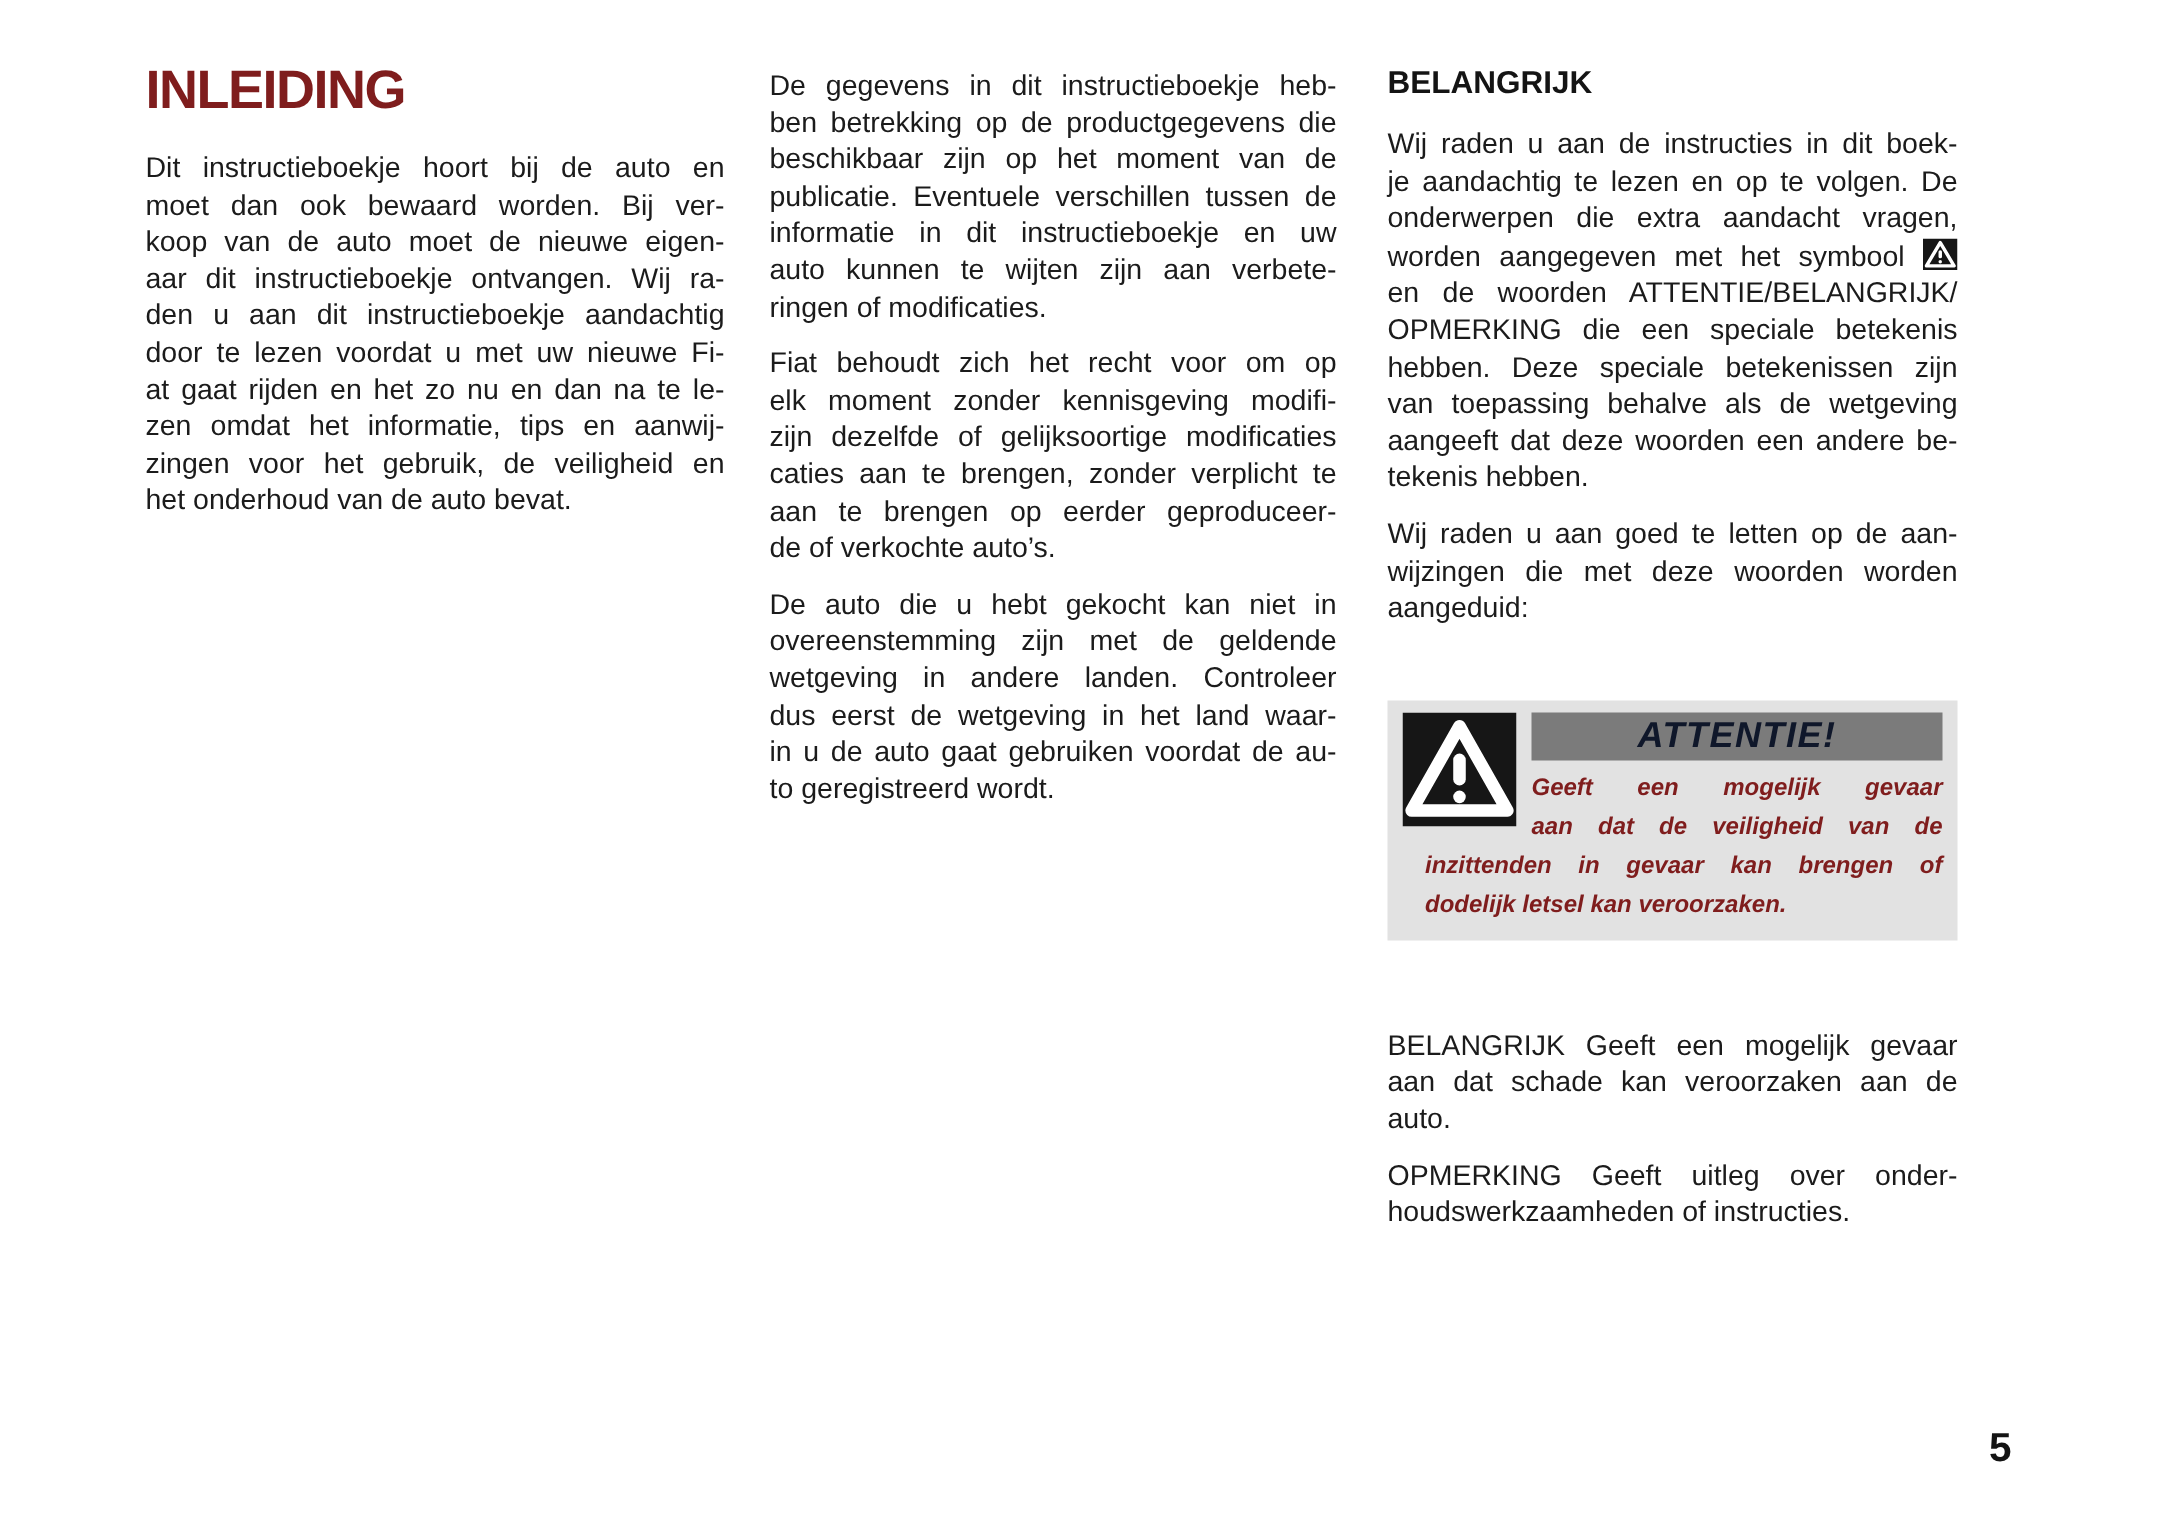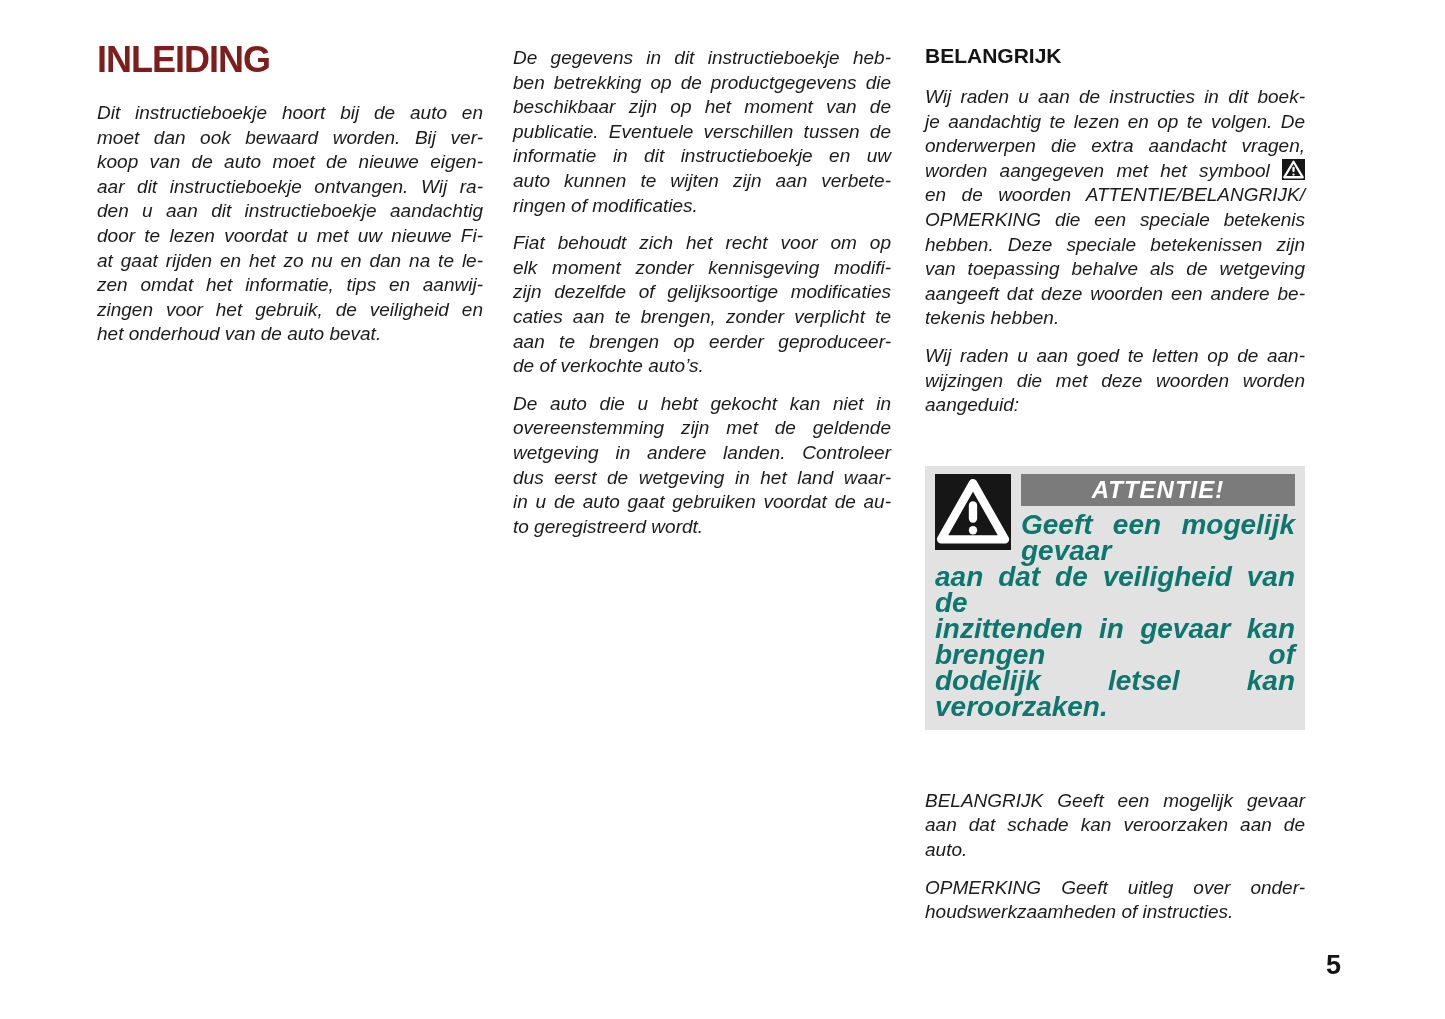--- a/index.html
+++ b/index.html
@@ -16,21 +16,21 @@
 
   .doc-title {
     font-size:36px; font-weight:bold; letter-spacing:-1px;
     color:#7f1d1d; line-height:40px; margin-bottom:21px;
   }
   .sec-title {
     font-size:21px; font-weight:bold; color:#141414;
     line-height:24px; margin-bottom:17px;
   }
   .body-text { font-size:19px; line-height:24.6px; }
-  .para { margin-bottom:13px;font-style:italic; }
+  .para { margin-bottom:13px; }
   #col-right .para-important { margin-bottom:13px; }
 
   .tline { text-align:justify; text-align-last:justify; }
   .tline-last { text-align-last:left; }
 
   .icon-line { white-space:nowrap; }
   .inline-warning { display:inline-block; width:23px; height:21px; vertical-align:-3px; }
   .inline-warning svg { display:block; width:100%; height:100%; }
 
   .attention-box {
@@ -40,21 +40,21 @@
     width:380px;
   }
   .att-icon { float:left; width:76px; height:76px; margin-right:10px; }
   .att-icon svg { display:block; width:100%; height:100%; }
   .att-bar {
     margin-left:86px; height:32px; line-height:32px;
     background:#7b7b7b; color:#ffffff;
     text-align:center; font-size:24px; font-weight:bold; font-style:italic;
     letter-spacing:1px; margin-bottom:6px;
   }
-  .att-body { font-size:28px; line-height:26px; font-weight:bold; font-style:italic; color:#0f766e; }
+  .att-body { font-size:16px; line-height:26px; font-weight:bold; font-style:italic; color:#7f1d1d;margin-left:15px; }
 
   .page-number {
     position:absolute; left:1326px; top:950px;
     font-size:27px; font-weight:bold; color:#141414;
   }
 </style>
 </head>
 <body>
 
 <div class="col" id="col-left">
@@ -144,21 +144,21 @@
 
   <div class="attention-box" style="background: rgb(226, 226, 226);">
     <span class="att-icon">
         <svg viewBox="0 0 100 100">
           <rect x="0" y="0" width="100" height="100" fill="#161616"></rect>
           <path d="M50 12 L92 86 H8 Z" fill="none" stroke="#ffffff" stroke-width="11" stroke-linejoin="round"></path>
           <rect x="44.5" y="36" width="11" height="28" rx="5.5" fill="#ffffff"></rect>
           <circle cx="50" cy="74" r="5.5" fill="#ffffff"></circle>
         </svg>
       </span>
-    <div class="att-bar" style="background: rgb(123, 123, 123); color: #ffffff;"><span>ATTENTIE!</span></div>
+    <div class="att-bar" style="background: rgb(123, 123, 123); color: #0f172a;"><span>ATTENTIE!</span></div>
     <div class="att-body">
       <div>
           <div class="tline">Geeft een mogelijk gevaar</div>
           <div class="tline">aan dat de veiligheid van de</div>
           <div class="tline">inzittenden in gevaar kan brengen of</div>
           <div class="tline tline-last">dodelijk letsel kan veroorzaken.</div>
         </div>
     </div>
   </div>
 

